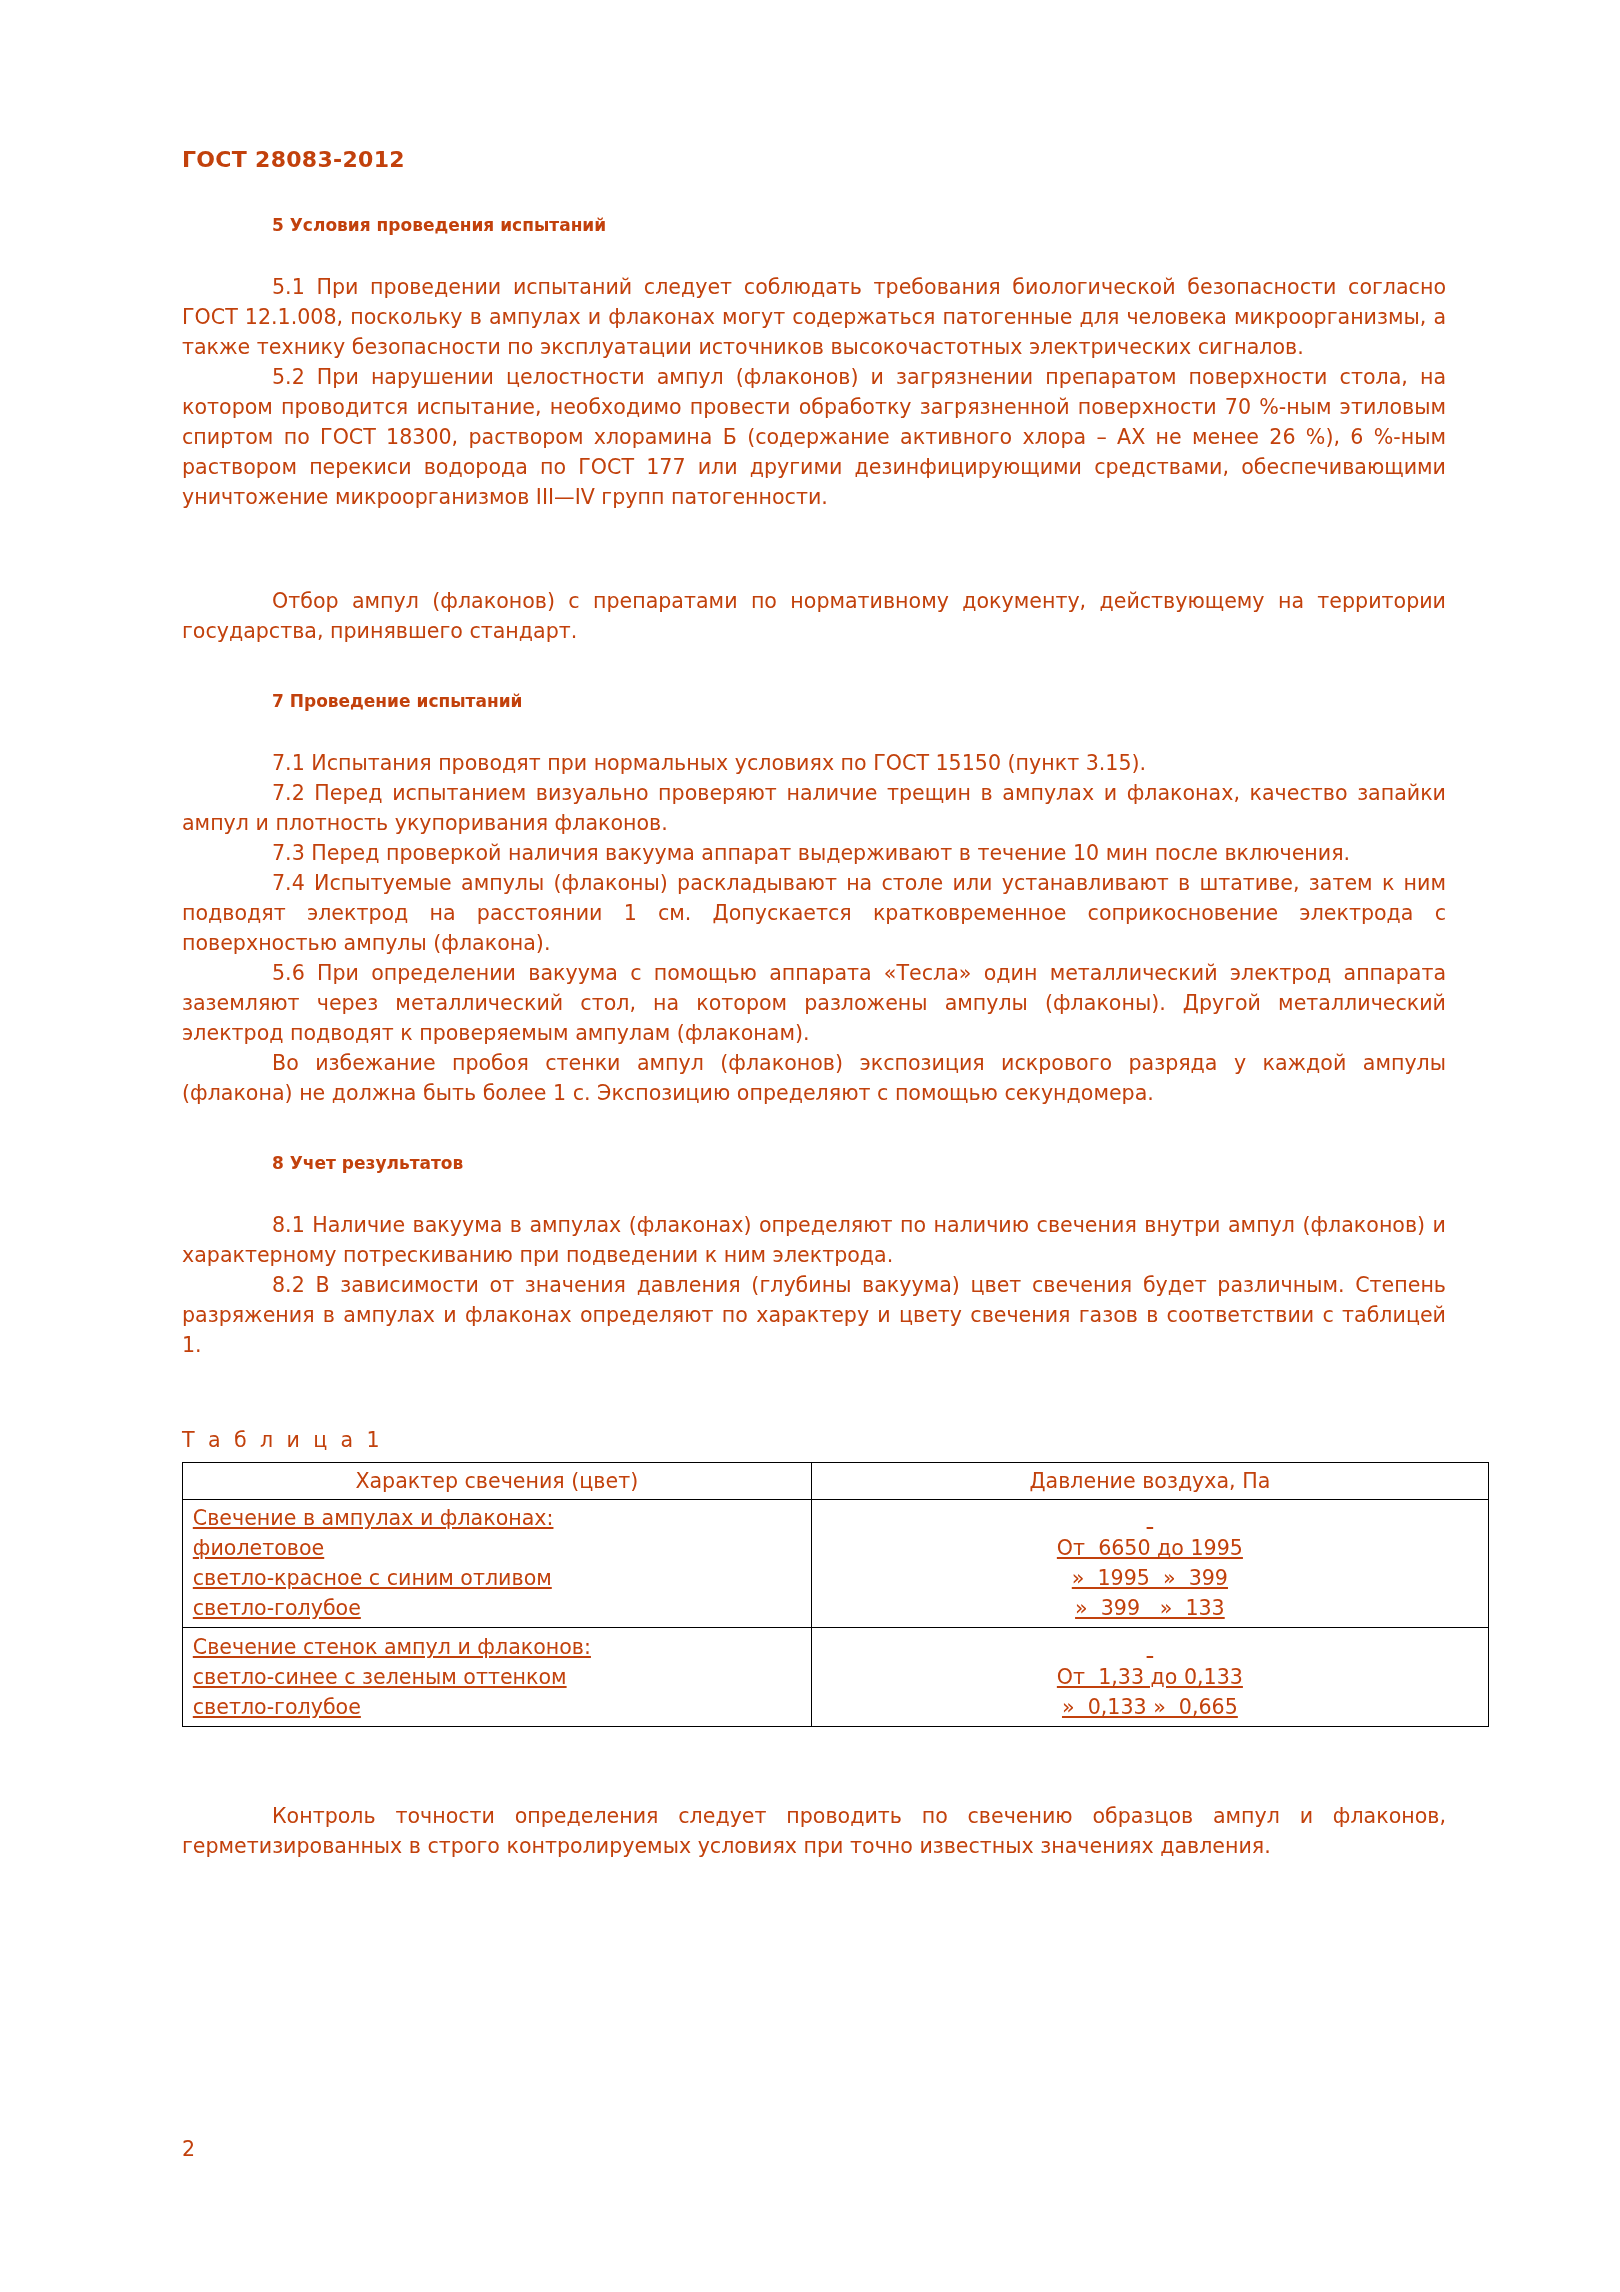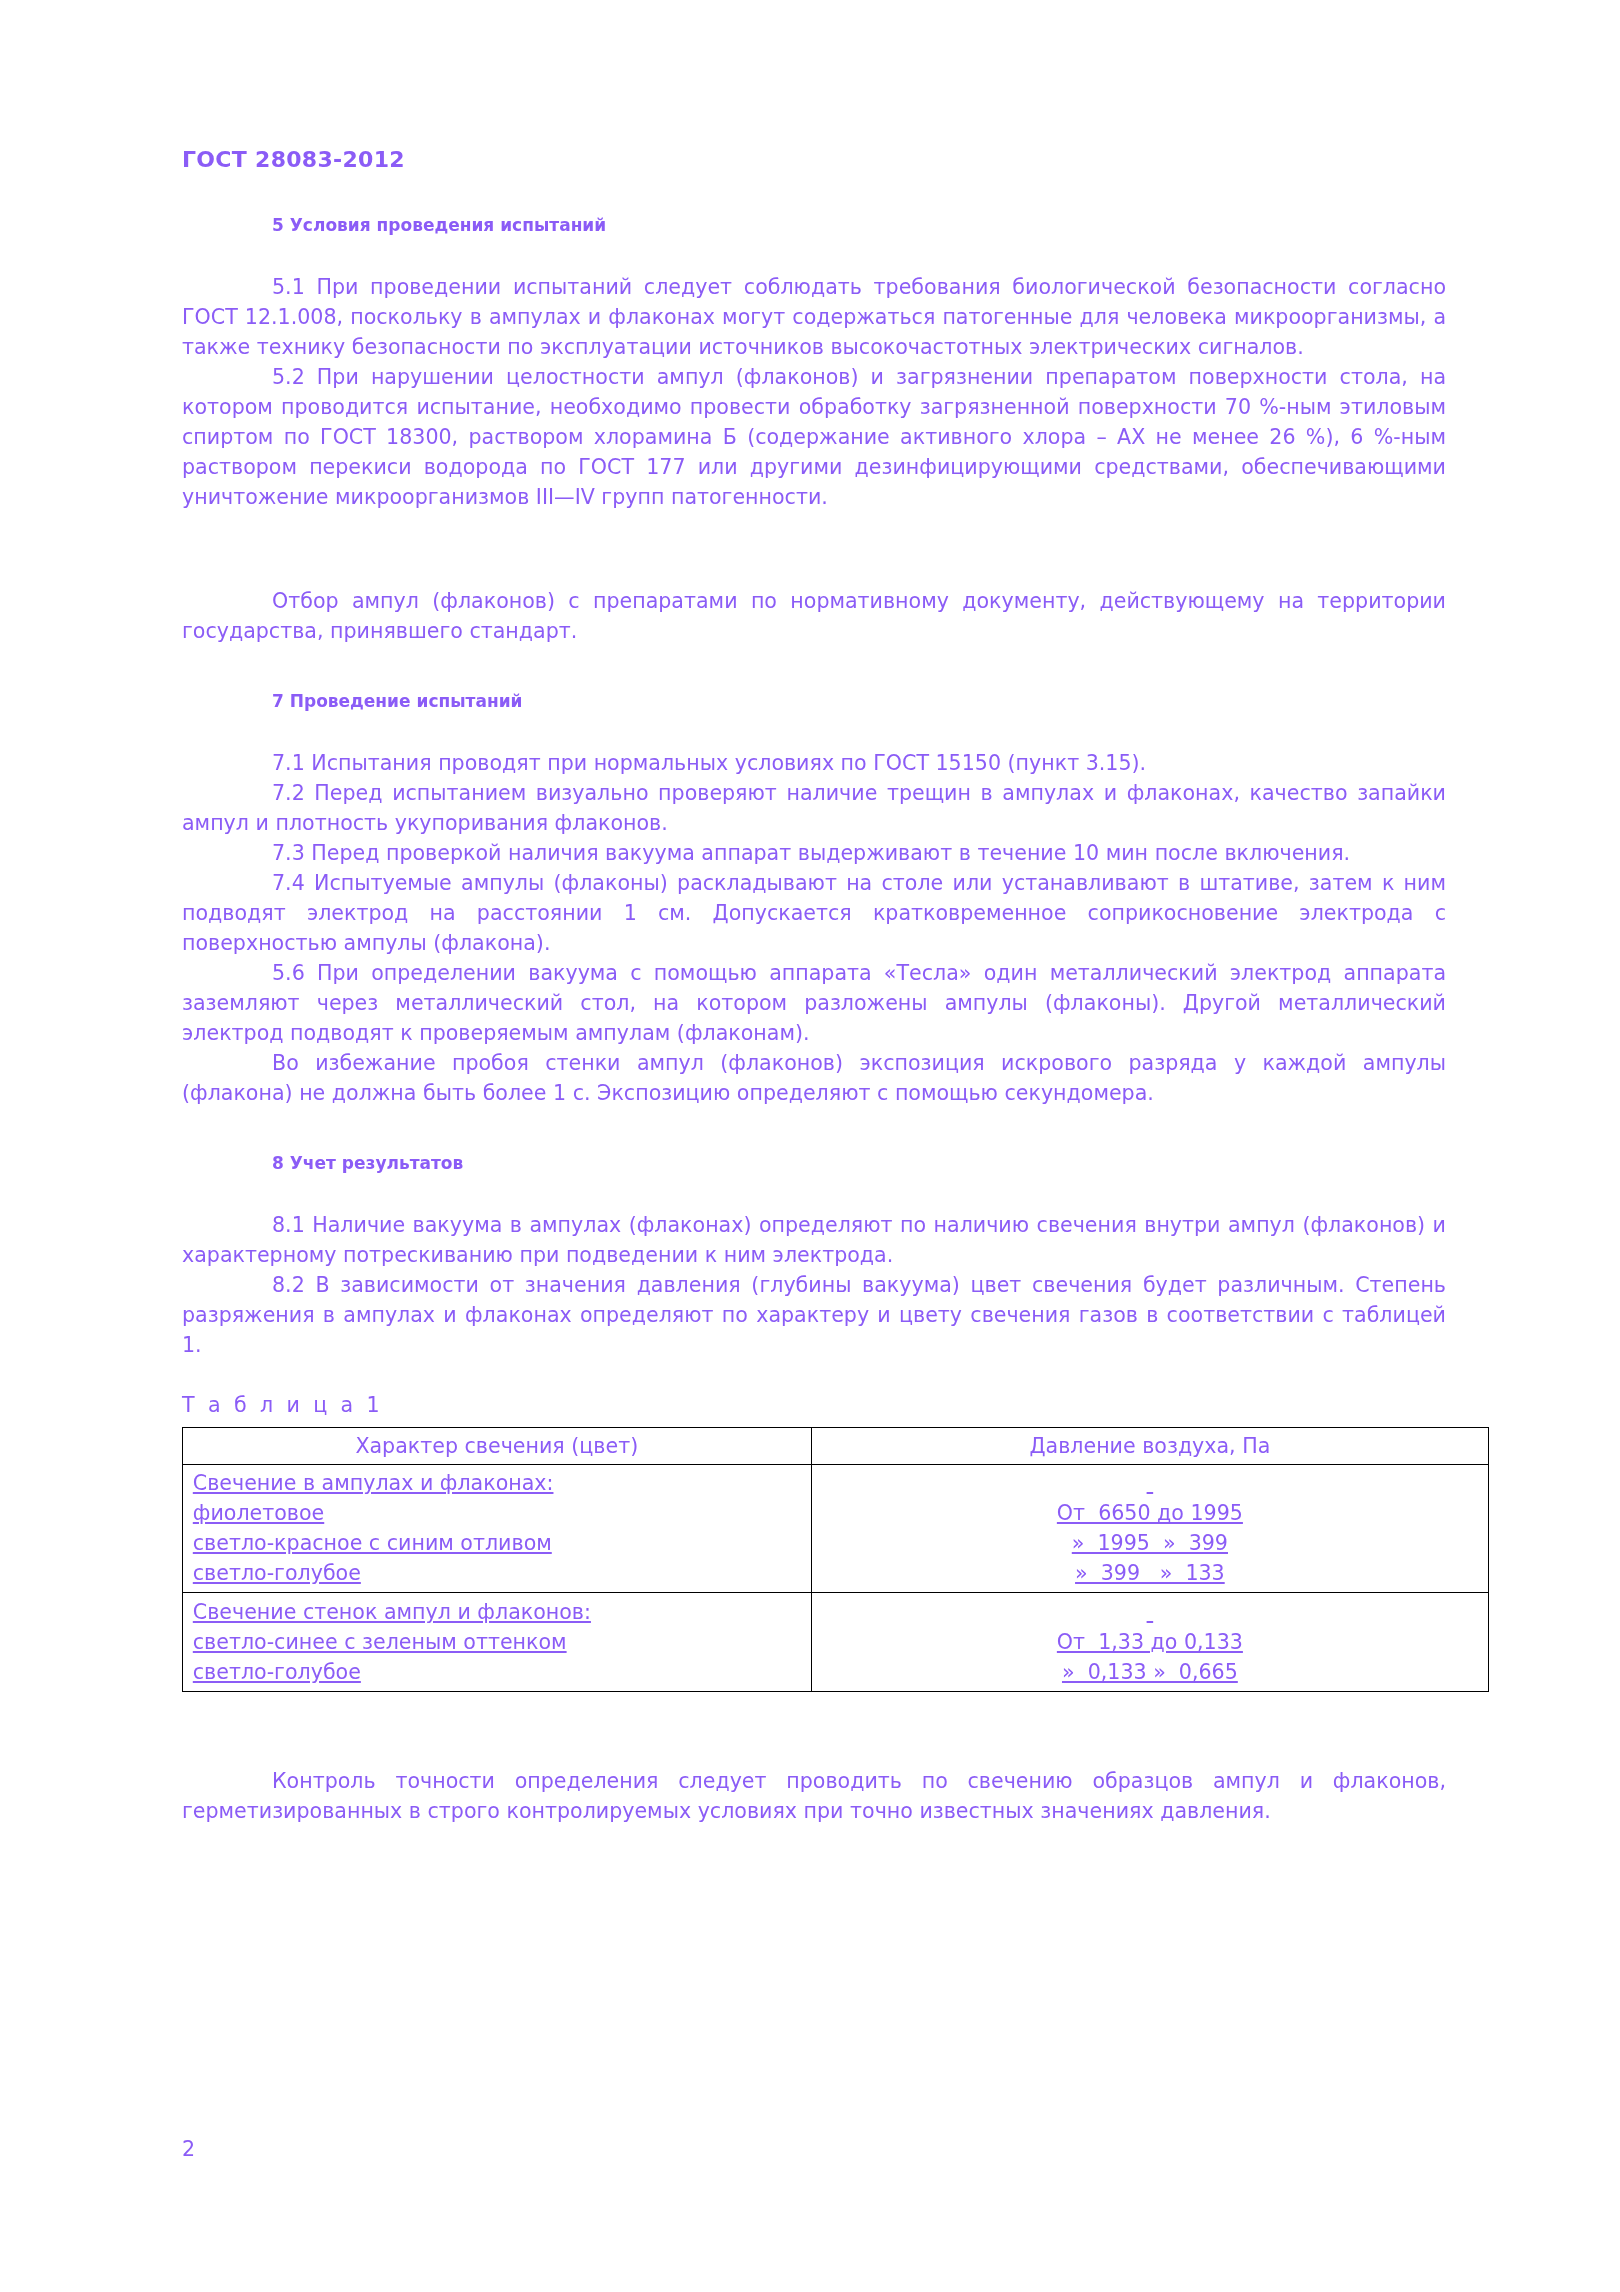--- a/index.html
+++ b/index.html
@@ -6,21 +6,21 @@
     margin: 0;
     padding: 0;
     background: #ffffff;
   }
   .page {
     position: relative;
     width: 1620px;
     height: 2293px;
     background: #ffffff;
     font-family: "DejaVu Sans", sans-serif;
-    color: #8b5cf6;
+    color: #c2410c;
     box-sizing: border-box;
   }
   .content {
     position: absolute;
     left: 182px;
     top: 147px;
     width: 1264px;
   }
   .doc-header {
     font-size: 22px;
@@ -44,21 +44,21 @@
     margin: 0;
     text-align: justify;
     text-indent: 90px;
     hyphens: manual;
   }
 
   
   .table-label {
     font-size: 20.6px;
     letter-spacing: 3.4px;
-    margin-top: 33px;
+    margin-top: 68px;
     margin-bottom: 9.8px;
   }
   table.data {
     border-collapse: collapse;
     width: 1264px;
     table-layout: fixed;
   }
   table.data td, table.data th {
     border: 1.5px solid #000;
     font-size: 20.6px;

